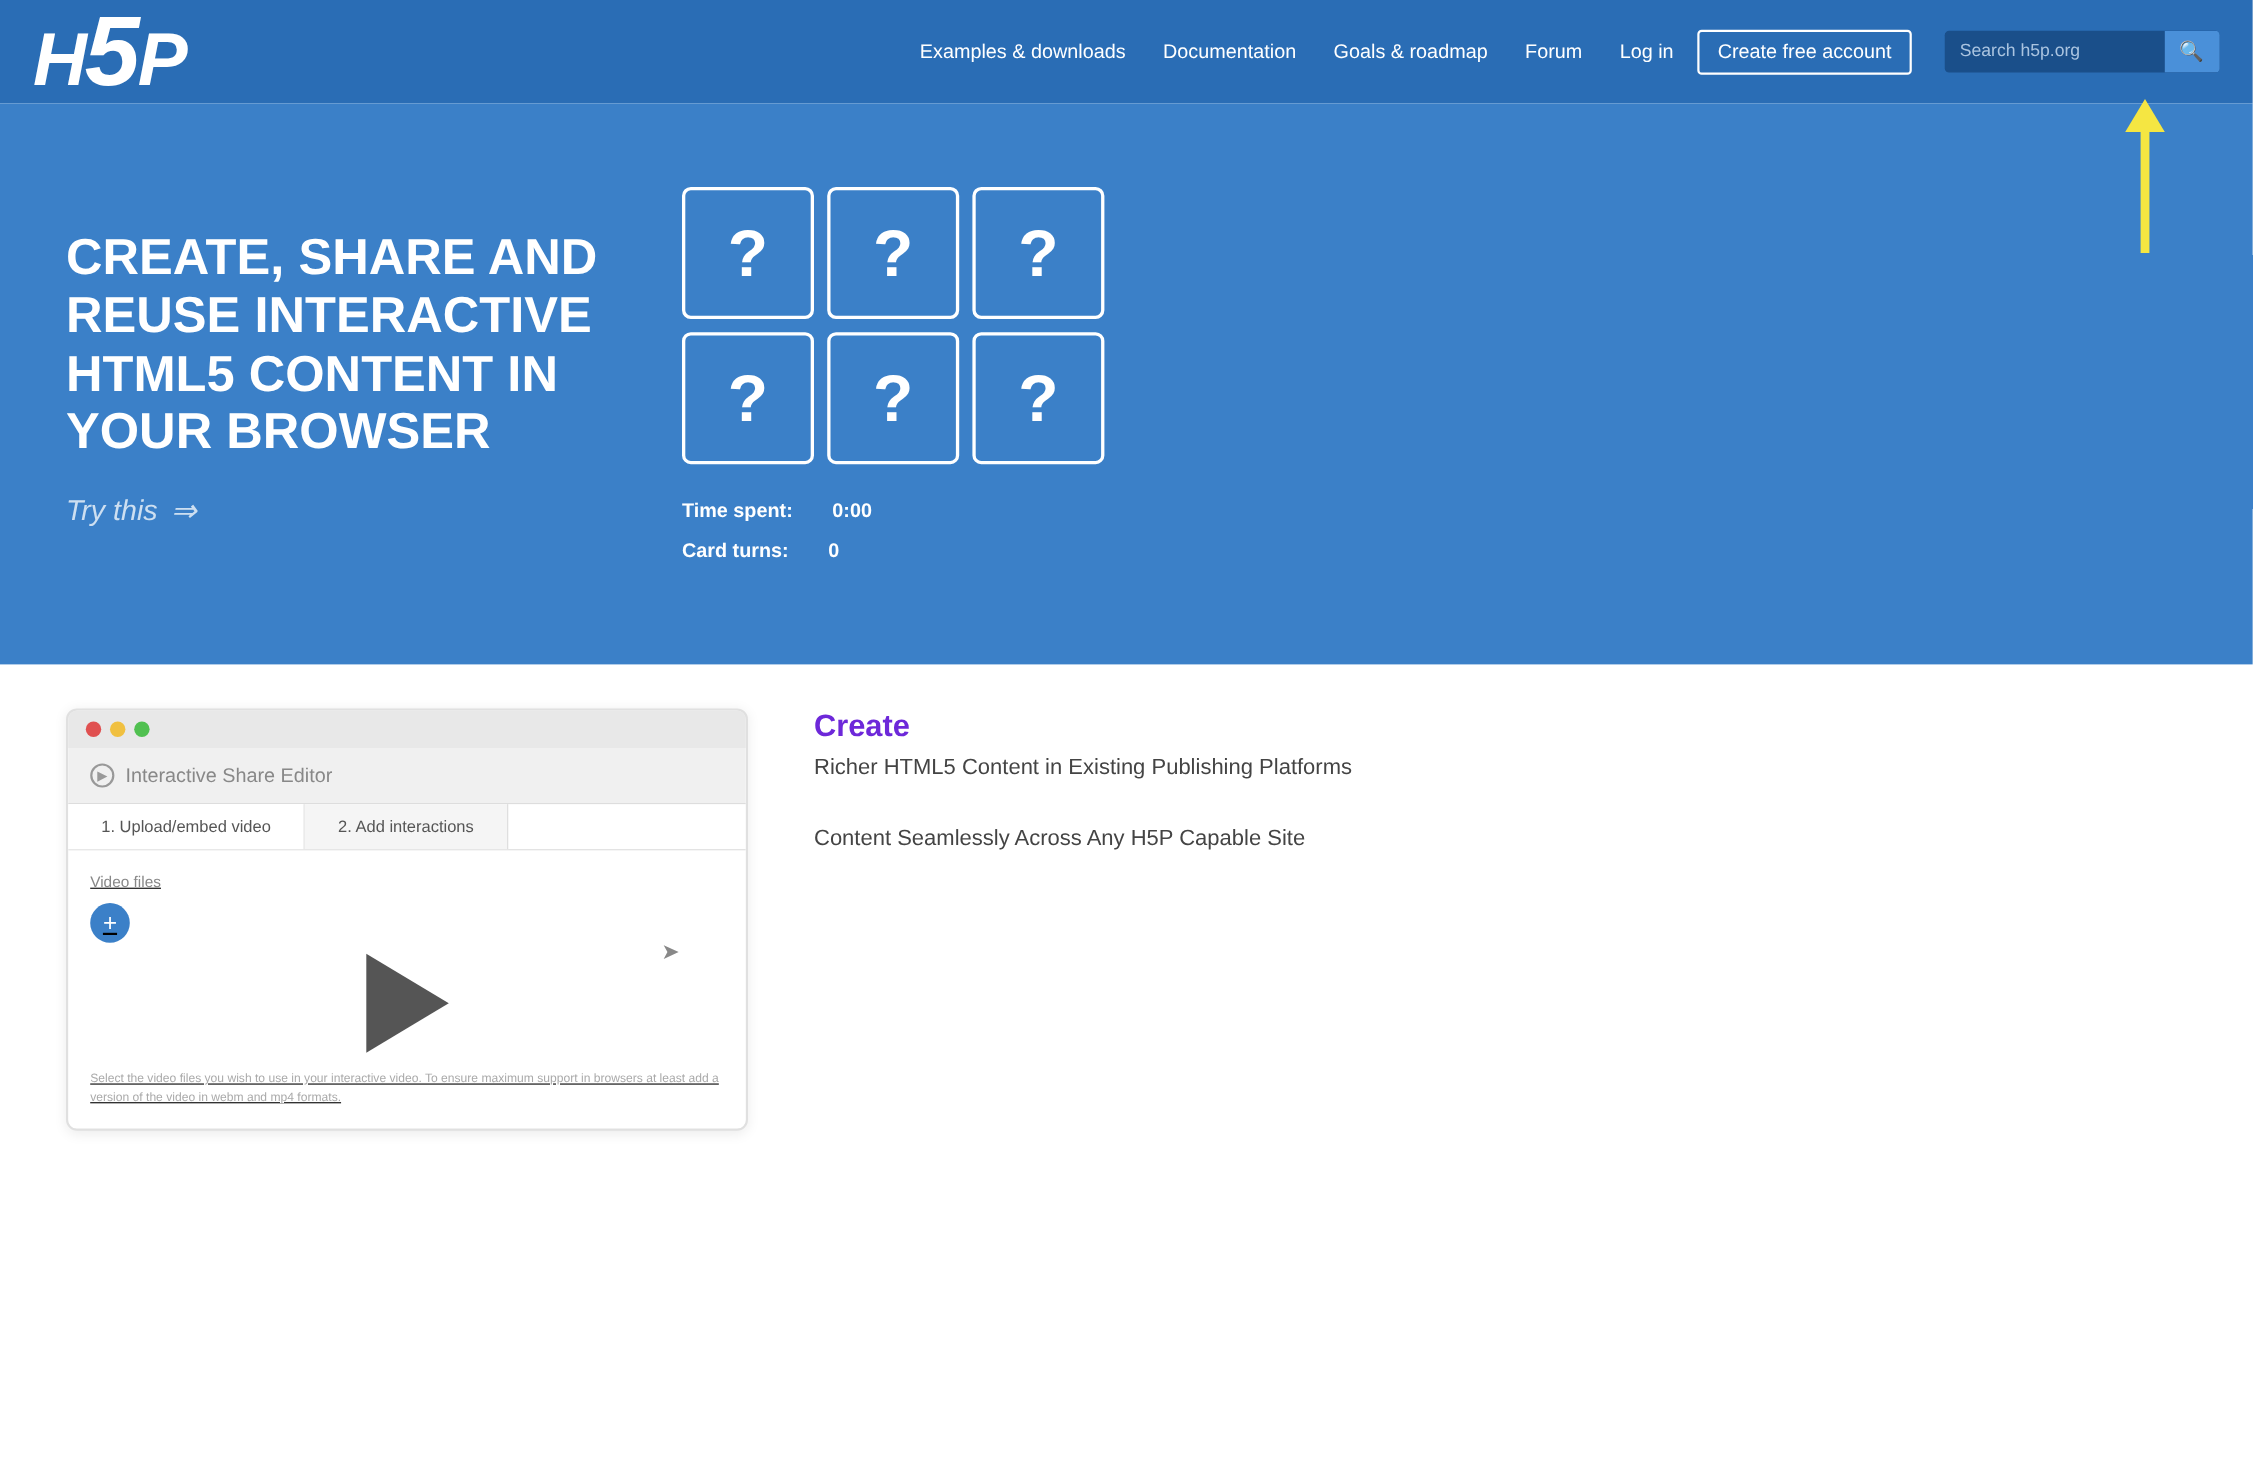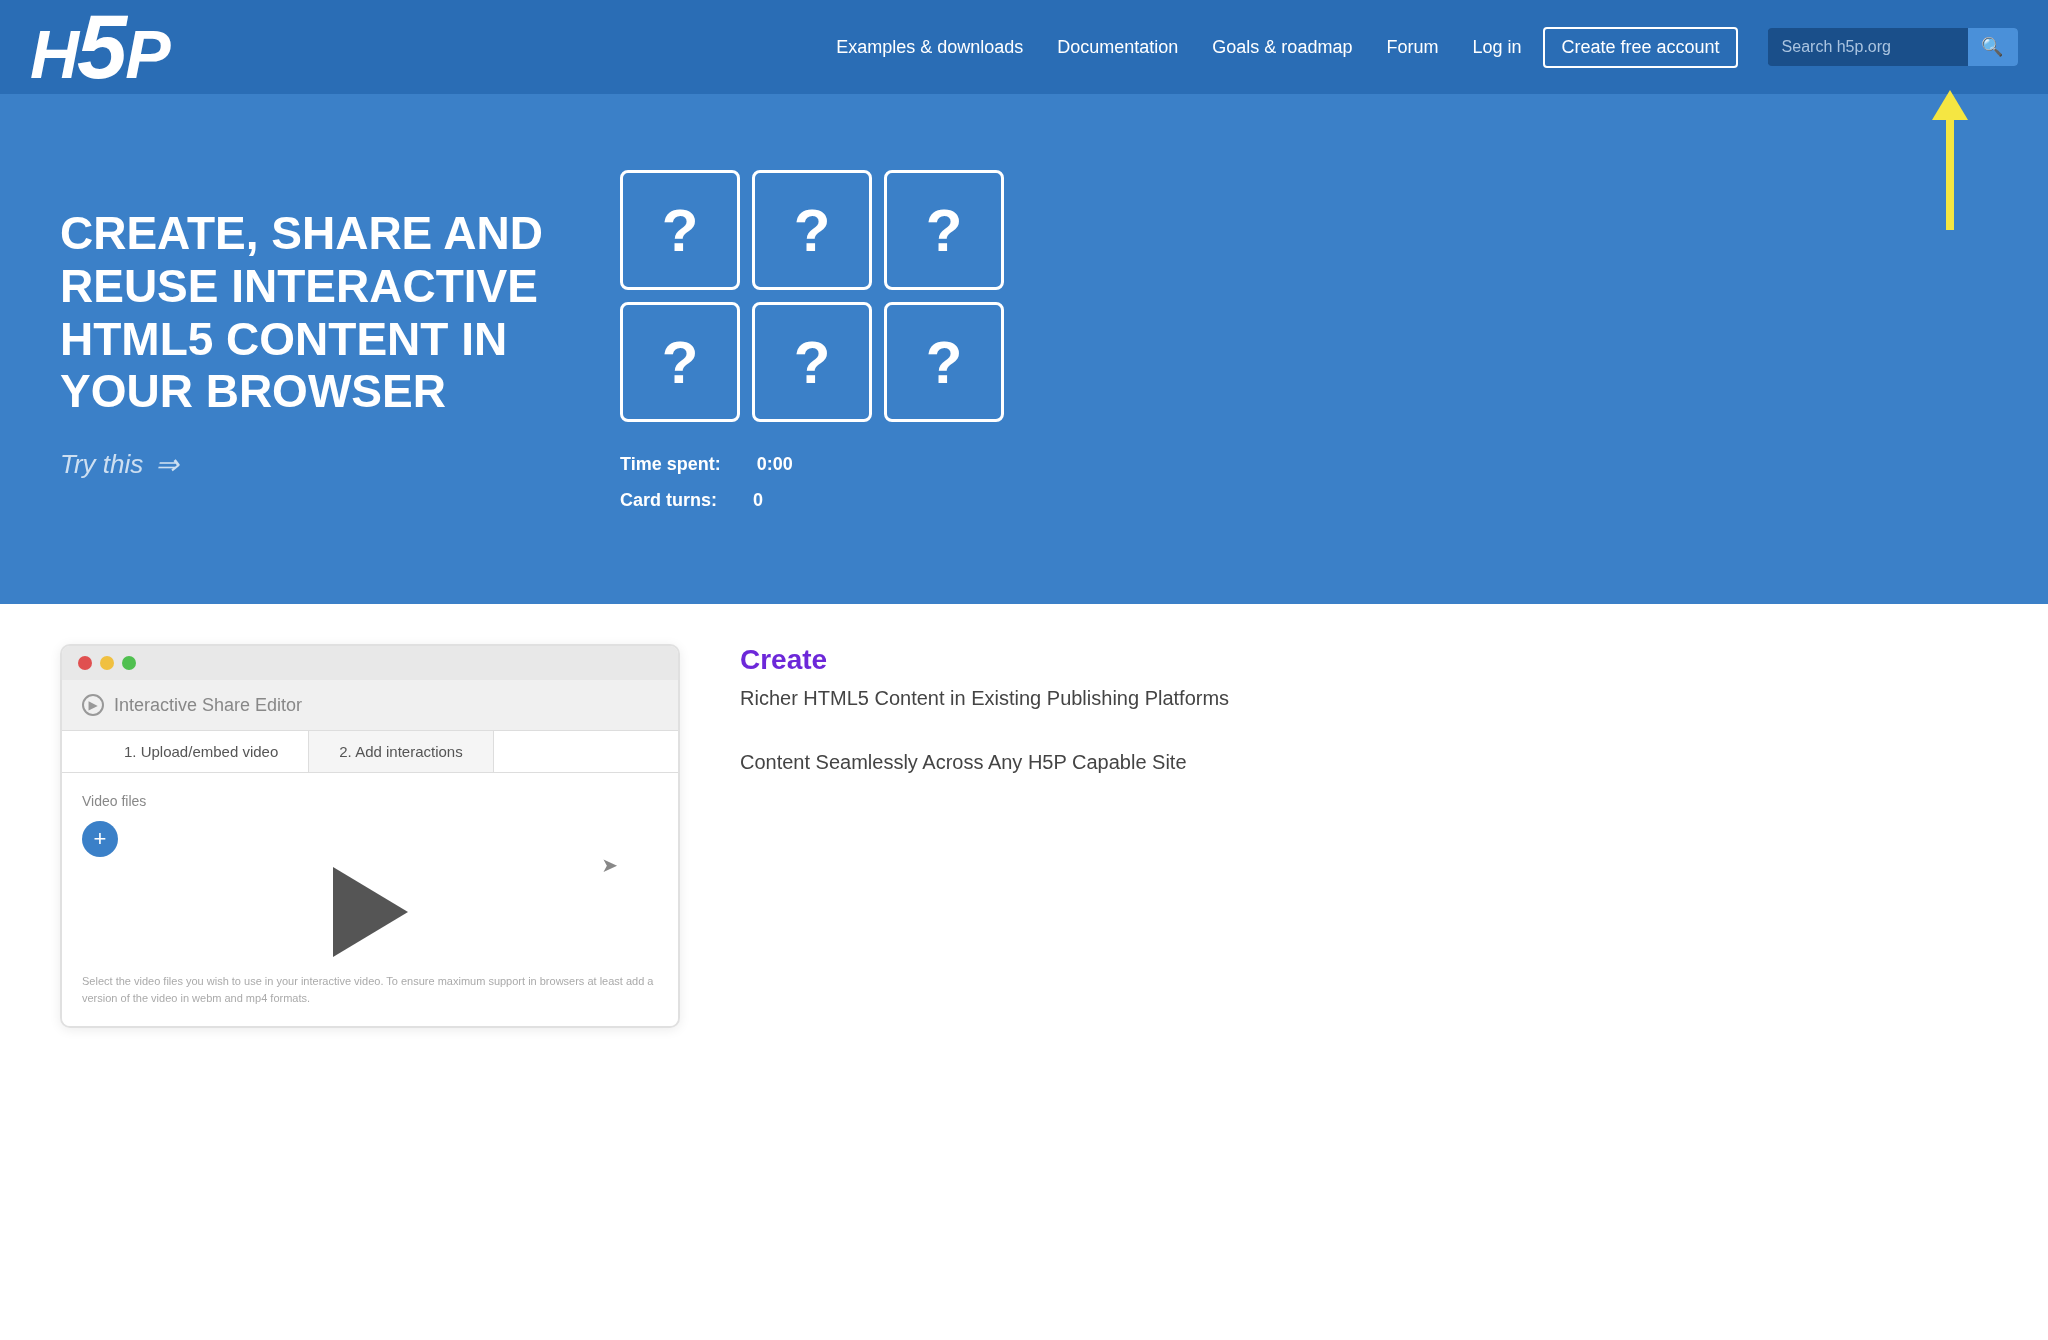--- a/index.html
+++ b/index.html
@@ -213,38 +213,38 @@
       color: #999;
       font-size: 12px;
     }
     .editor-title {
       color: #888;
       font-size: 18px;
     }
     .editor-tabs {
       display: flex;
       border-bottom: 1px solid #ddd;
-      padding-left: 32px;
     }
     .editor-tab {
       padding: 12px 30px;
       font-size: 15px;
       color: #555;
       background: #f5f5f5;
       border-right: 1px solid #ddd;
       cursor: pointer;
     }
     .editor-tab.active {
       background: #fff;
       font-weight: 500;
     }
     .editor-body {
       padding: 20px;
       min-height: 200px;
       position: relative;
+      text-decoration: underline;
     }
     .video-files-label {
       font-size: 14px;
       color: #888;
       margin-bottom: 12px;
     }
     .cursor-icon {
       position: absolute;
       right: 60px;
       top: 80px;

